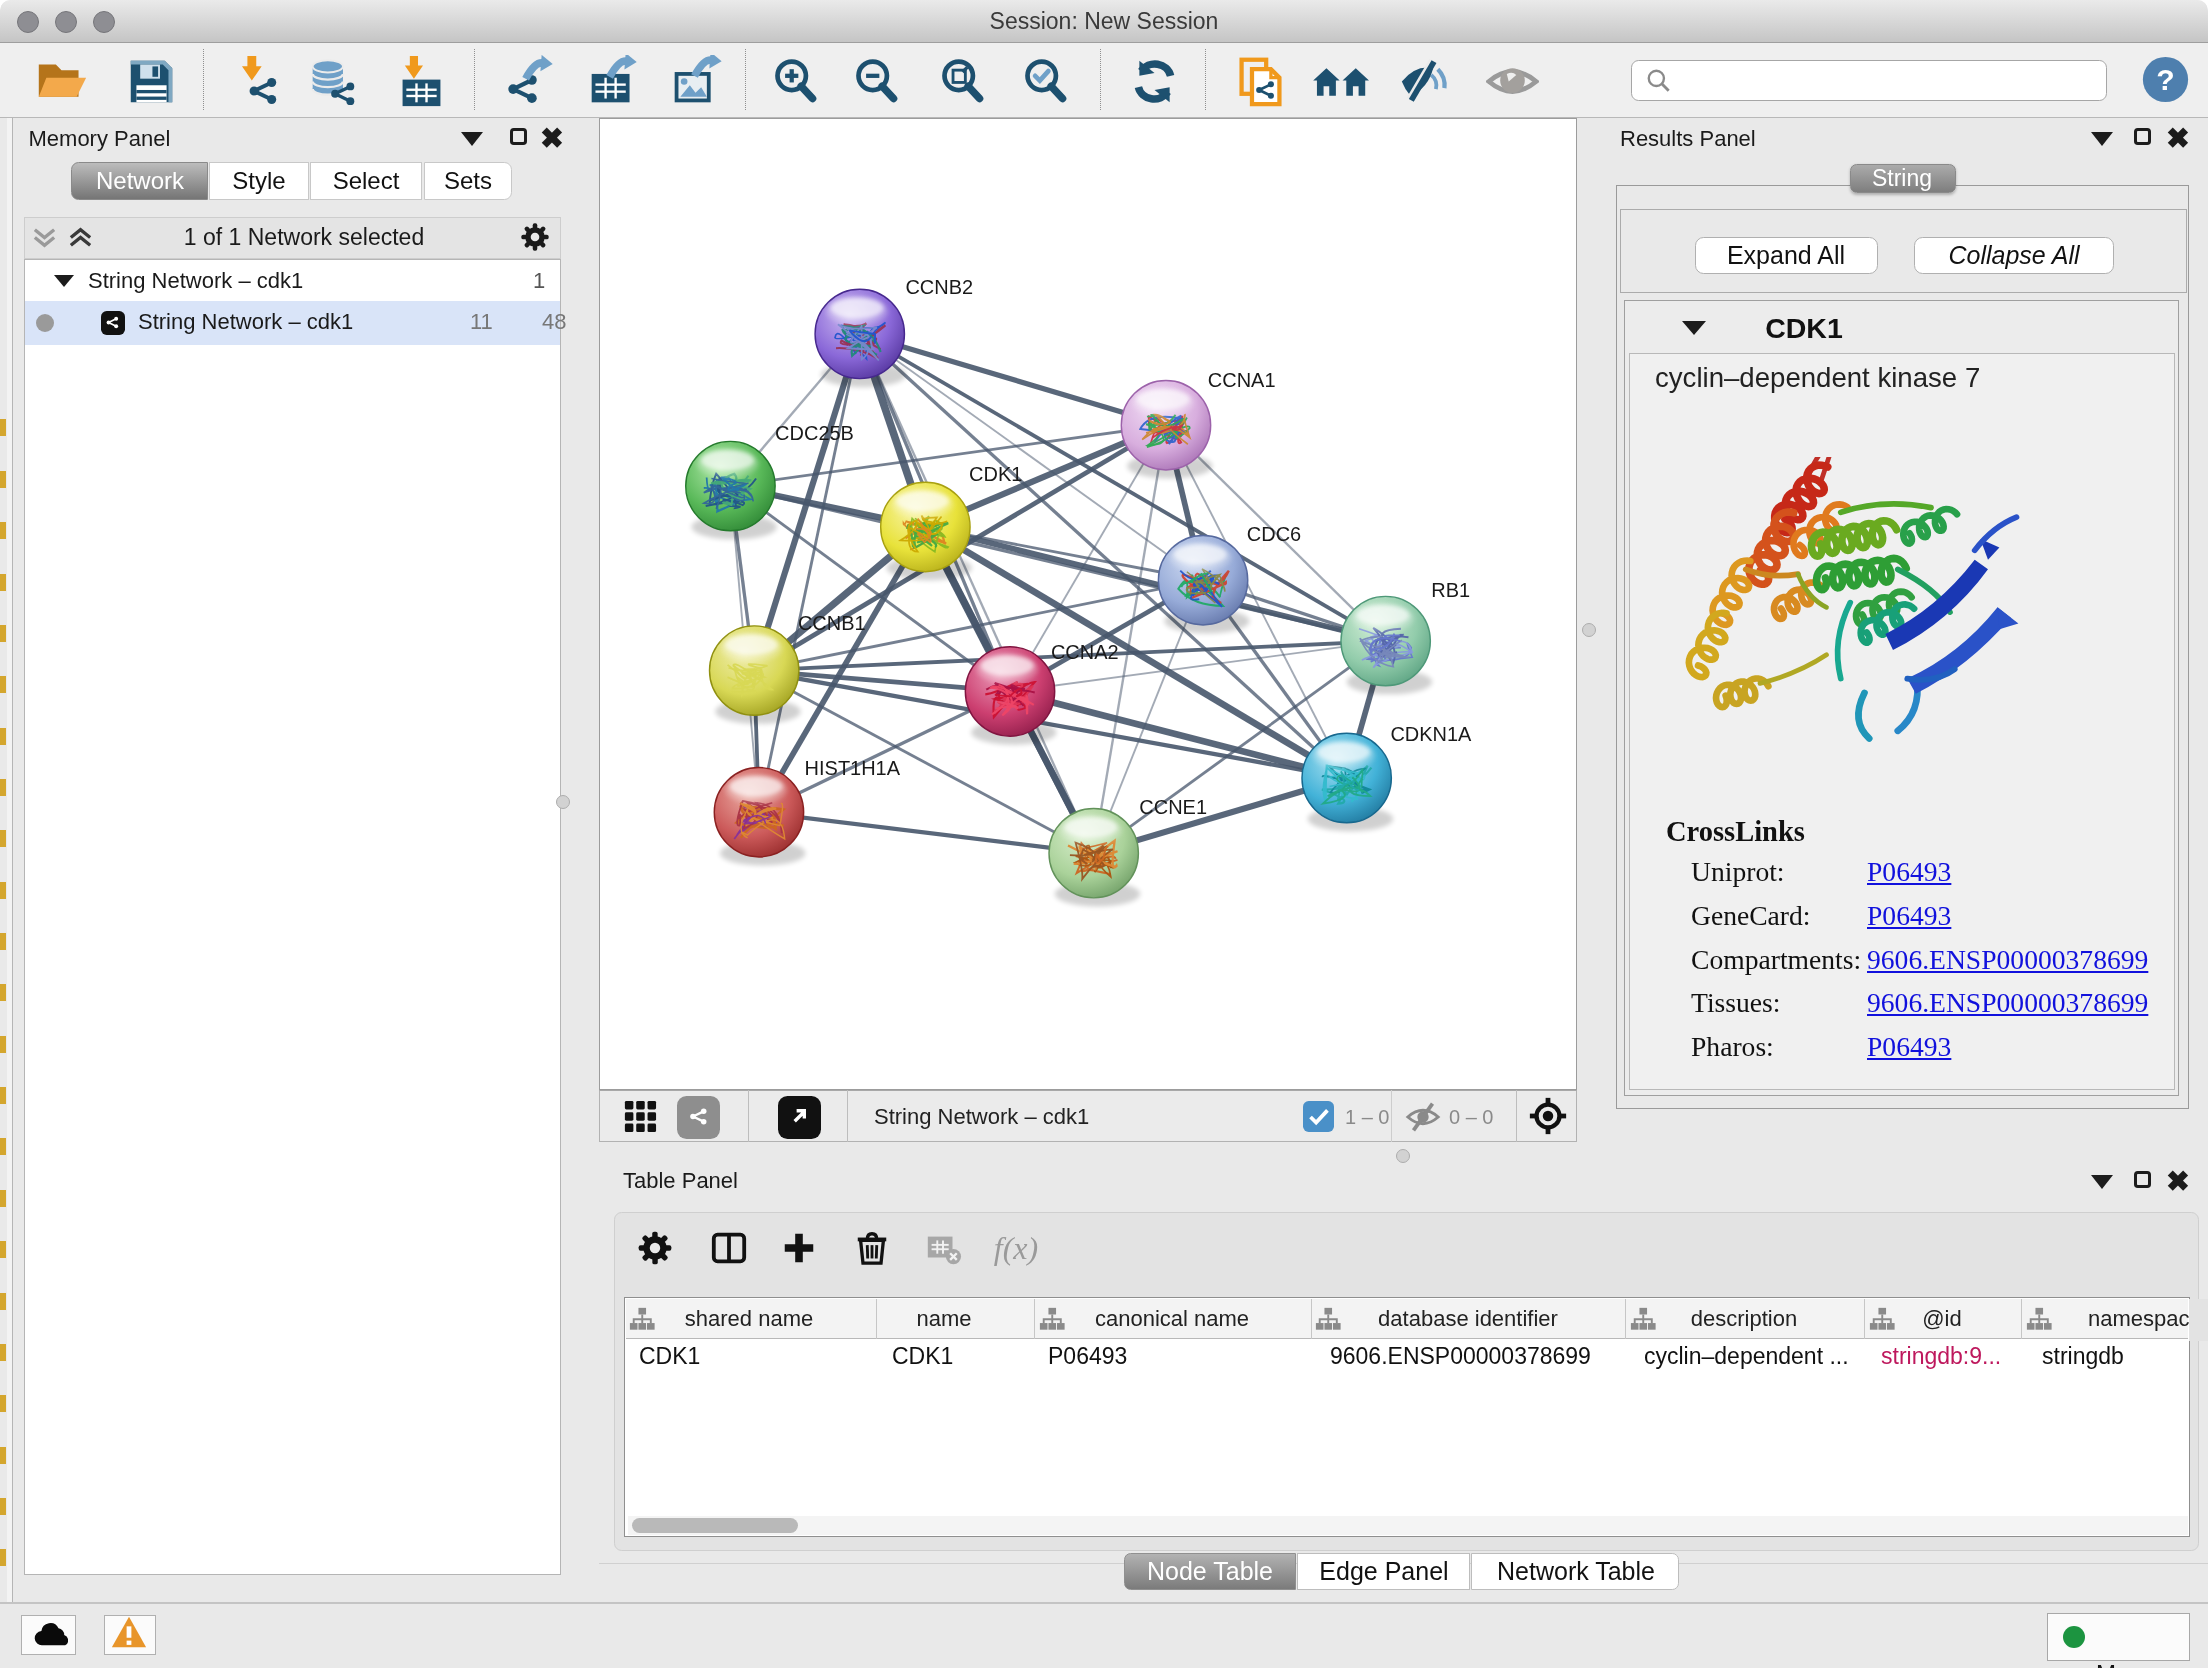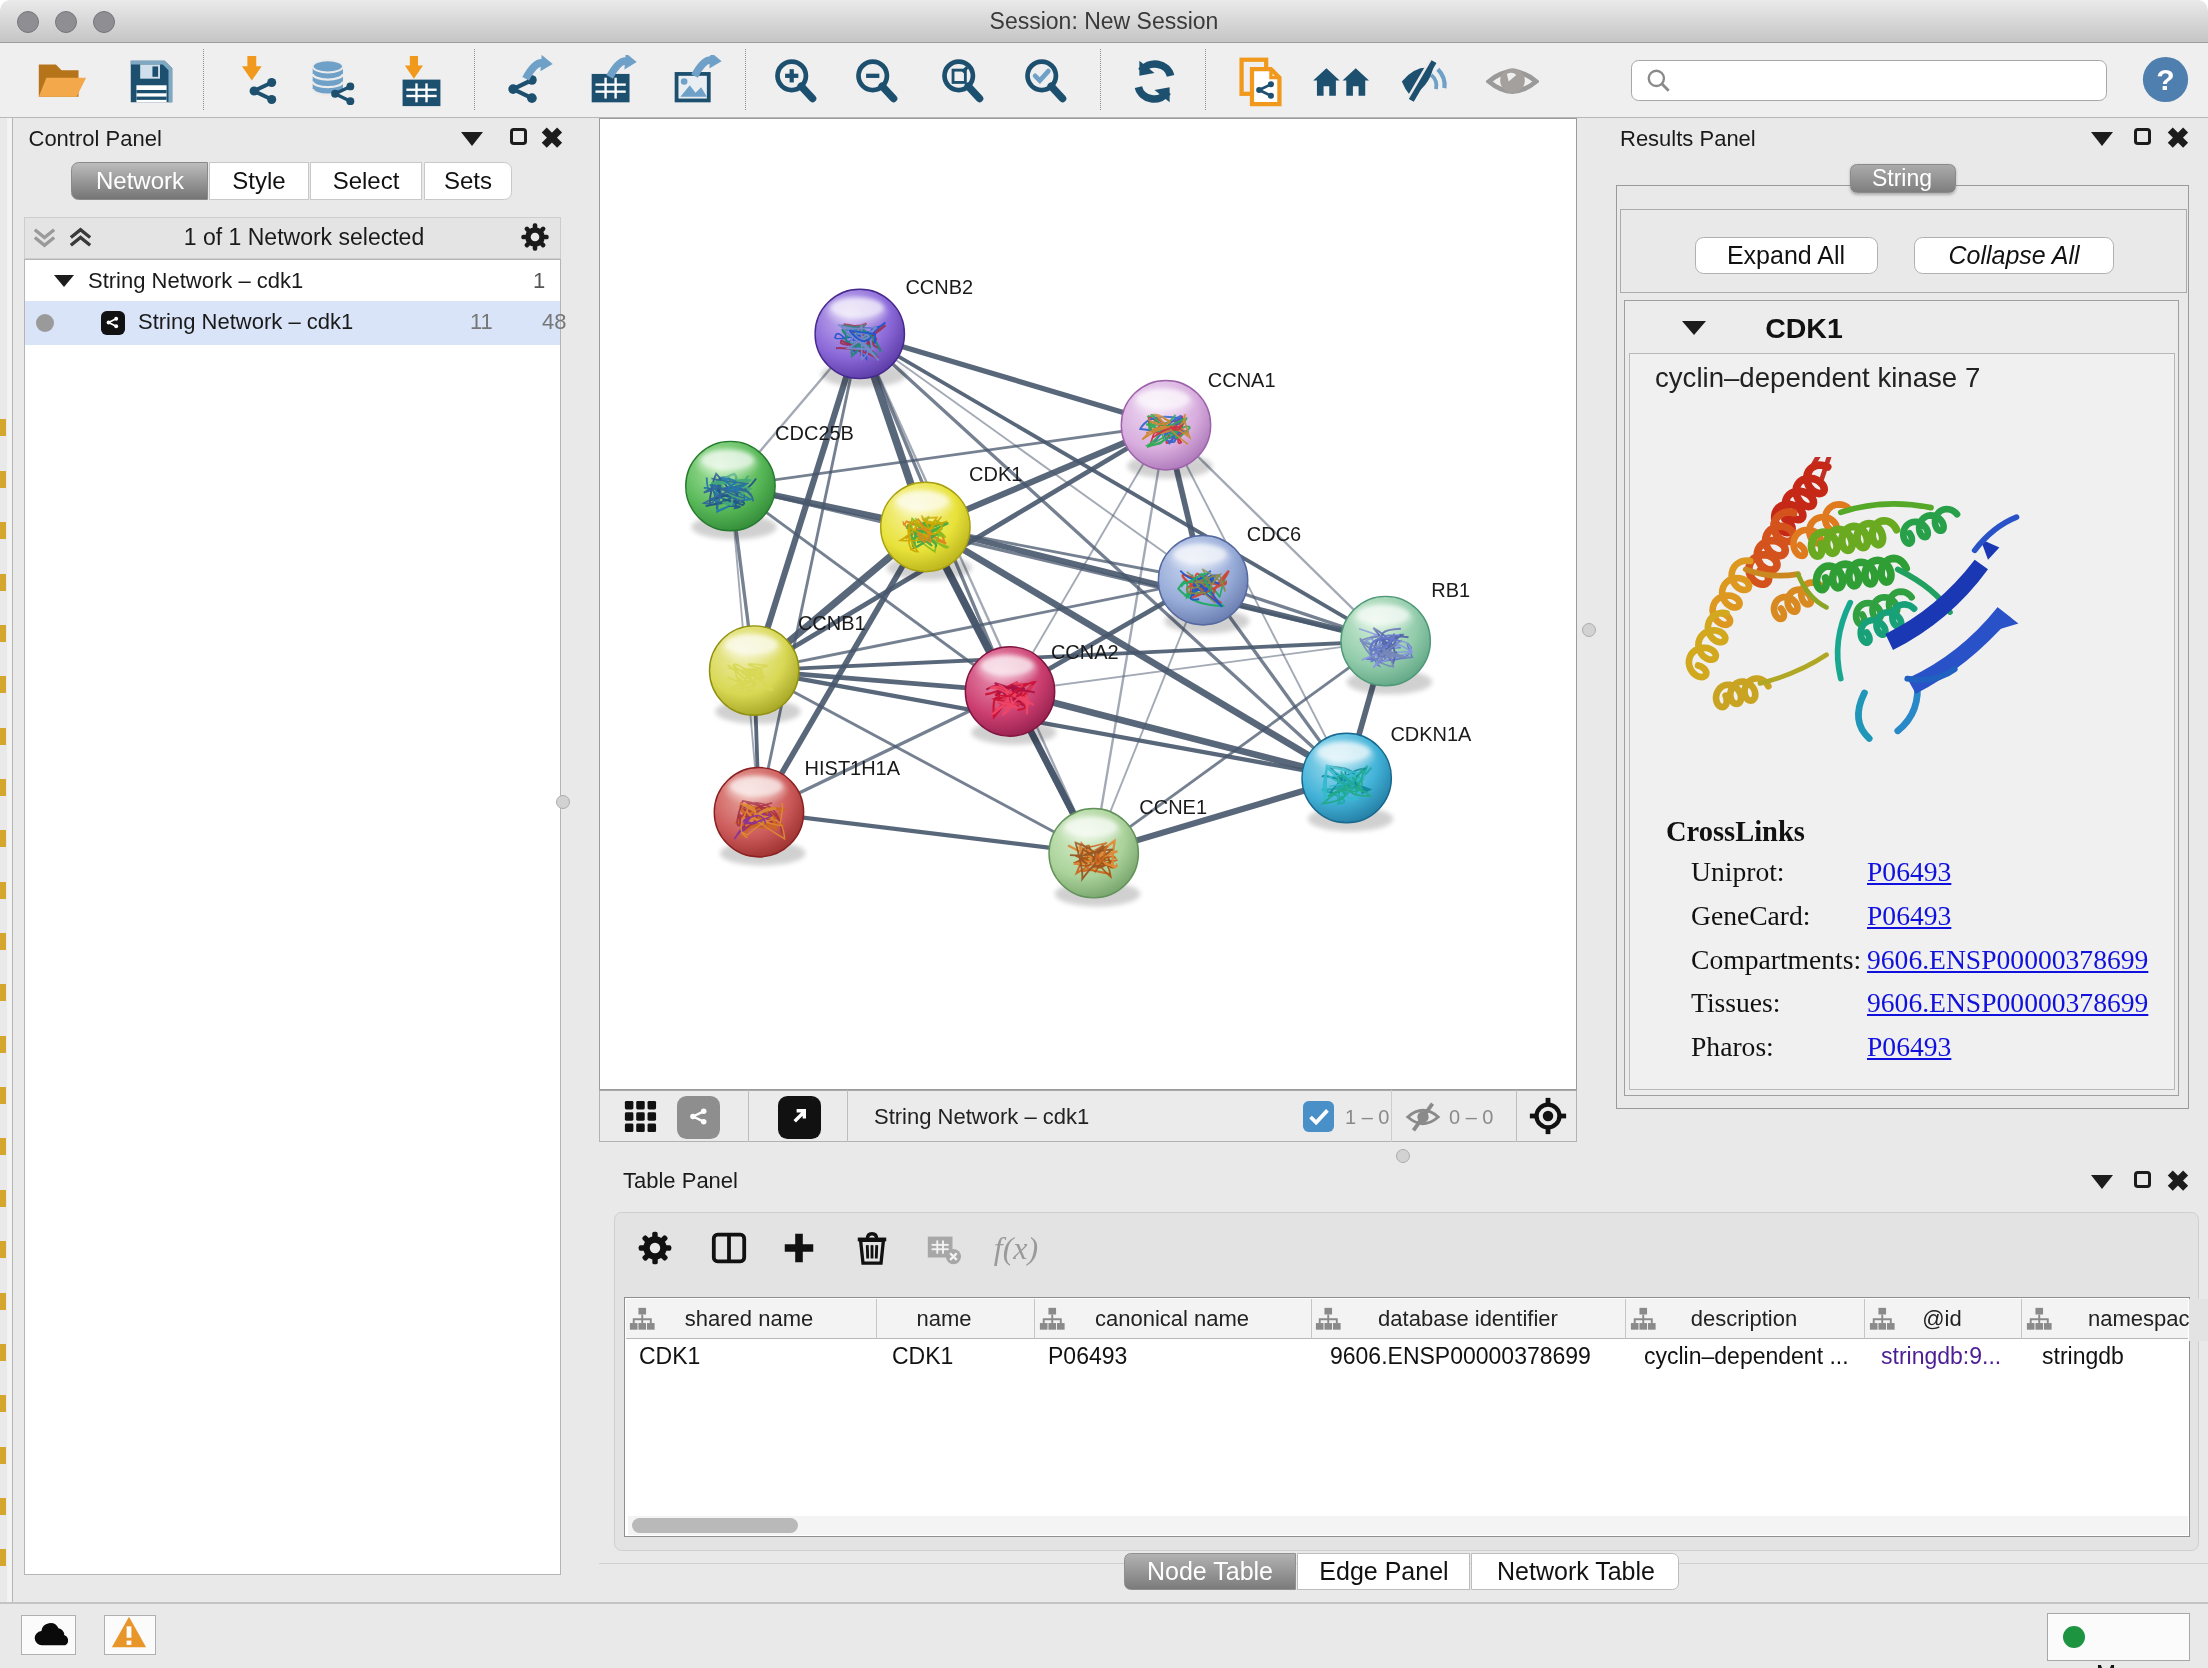--- a/index.html
+++ b/index.html
@@ -187,21 +187,21 @@
     <div style="position:absolute;left:0px;top:1087px;width:5.7px;height:17px;background:#d4a62e"></div>
     <div style="position:absolute;left:0px;top:1138px;width:5.7px;height:17px;background:#d4a62e"></div>
     <div style="position:absolute;left:0px;top:1190px;width:5.7px;height:17px;background:#d4a62e"></div>
     <div style="position:absolute;left:0px;top:1241px;width:5.7px;height:17px;background:#d4a62e"></div>
     <div style="position:absolute;left:0px;top:1293px;width:5.7px;height:17px;background:#d4a62e"></div>
     <div style="position:absolute;left:0px;top:1344px;width:5.7px;height:17px;background:#d4a62e"></div>
     <div style="position:absolute;left:0px;top:1395px;width:5.7px;height:17px;background:#d4a62e"></div>
     <div style="position:absolute;left:0px;top:1447px;width:5.7px;height:17px;background:#d4a62e"></div>
     <div style="position:absolute;left:0px;top:1498px;width:5.7px;height:17px;background:#d4a62e"></div>
     <div style="position:absolute;left:0px;top:1549px;width:5.7px;height:17px;background:#d4a62e"></div>
-    <div style="position:absolute;left:28.5px;top:139px;transform:translateY(-50%);font-size:22px;color:#1a1a1a;font-weight:normal;font-family:'Liberation Sans',sans-serif;white-space:nowrap;">Control Panel</div>
+    <div style="position:absolute;left:28.5px;top:139px;transform:translateY(-50%);font-size:22px;color:#1a1a1a;font-weight:normal;font-family:'Liberation Sans',sans-serif;white-space:nowrap;">Memory Panel</div>
     <div style="position:absolute;left:461px;top:132px;width:0;height:0;border-left:11.4px solid transparent;border-right:11.4px solid transparent;border-top:14.3px solid #1c1c1c"></div>
     <div style="position:absolute;left:510px;top:128px;width:17px;height:17px;border:3.3px solid #1c1c1c;border-radius:3.8px"></div>
     <div style="position:absolute;left:540px;top:127px;width:23px;height:23px;font-size:28.5px;font-weight:bold;color:#1c1c1c;line-height:23px;text-align:center">✖</div>
     <div style="position:absolute;left:71px;top:162px;width:137px;height:38px;background:linear-gradient(#bcbcbc,#757575);border:1px solid #8a8a8a;border-radius:7.6px 0 0 7.6px"></div>
     <div style="position:absolute;left:140px;top:181px;transform:translate(-50%,-50%);font-size:24px;color:#fff;font-weight:normal;white-space:nowrap;">Network</div>
     <div style="position:absolute;left:209px;top:162px;width:100px;height:38px;background:#fff;border:1px solid #c8c8c8;border-radius:0"></div>
     <div style="position:absolute;left:259px;top:181px;transform:translate(-50%,-50%);font-size:24px;color:#111;font-weight:normal;white-space:nowrap;">Style</div>
     <div style="position:absolute;left:310px;top:162px;width:112px;height:38px;background:#fff;border:1px solid #c8c8c8;border-radius:0"></div>
     <div style="position:absolute;left:366px;top:181px;transform:translate(-50%,-50%);font-size:24px;color:#111;font-weight:normal;white-space:nowrap;">Select</div>
     <div style="position:absolute;left:424px;top:162px;width:88px;height:38px;background:#fff;border:1px solid #c8c8c8;border-radius:0 7.6px 7.6px 0"></div>
@@ -786,21 +786,21 @@
         <rect x="20" y="19" width="8" height="7" fill="#8a8a8a"></rect>
         <path d="M15 10 V15 M6 19 V15 H24 V19 M15 15 V19" stroke="#8a8a8a" stroke-width="2" fill="none"></path>
       </svg></div>
     <div style="position:absolute;left:2088px;top:1319px;transform:translateY(-50%);font-size:22px;color:#222;font-weight:normal;font-family:'Liberation Sans',sans-serif;white-space:nowrap;">namespace</div>
     <div style="position:absolute;left:2189px;top:1299px;width:19px;height:42px;background:#e3e3e3"></div>
     <div style="position:absolute;left:639px;top:1356px;transform:translateY(-50%);font-size:23px;color:#111;font-weight:normal;font-family:'Liberation Sans',sans-serif;white-space:nowrap;">CDK1</div>
     <div style="position:absolute;left:892px;top:1356px;transform:translateY(-50%);font-size:23px;color:#111;font-weight:normal;font-family:'Liberation Sans',sans-serif;white-space:nowrap;">CDK1</div>
     <div style="position:absolute;left:1048px;top:1356px;transform:translateY(-50%);font-size:23px;color:#111;font-weight:normal;font-family:'Liberation Sans',sans-serif;white-space:nowrap;">P06493</div>
     <div style="position:absolute;left:1330px;top:1356px;transform:translateY(-50%);font-size:23px;color:#111;font-weight:normal;font-family:'Liberation Sans',sans-serif;white-space:nowrap;">9606.ENSP00000378699</div>
     <div style="position:absolute;left:1644px;top:1356px;transform:translateY(-50%);font-size:23px;color:#111;font-weight:normal;font-family:'Liberation Sans',sans-serif;white-space:nowrap;">cyclin–dependent ...</div>
-    <div style="position:absolute;left:1881px;top:1356px;transform:translateY(-50%);font-size:23px;color:#4c1d95;font-weight:normal;font-family:'Liberation Sans',sans-serif;white-space:nowrap;">stringdb:9...</div>
+    <div style="position:absolute;left:1881px;top:1356px;transform:translateY(-50%);font-size:23px;color:#be185d;font-weight:normal;font-family:'Liberation Sans',sans-serif;white-space:nowrap;">stringdb:9...</div>
     <div style="position:absolute;left:2042px;top:1356px;transform:translateY(-50%);font-size:23px;color:#111;font-weight:normal;font-family:'Liberation Sans',sans-serif;white-space:nowrap;">stringdb</div>
     <div style="position:absolute;left:628px;top:1516px;width:1560px;height:19px;background:#f4f4f4"></div>
     <div style="position:absolute;left:632px;top:1518px;width:166px;height:15px;background:#b9b9b9;border-radius:7.6px"></div>
     <div style="position:absolute;left:599px;top:1563px;width:1609px;height:1px;background:#d0d0d0"></div>
     <div style="position:absolute;left:1124px;top:1553px;width:172px;height:37px;background:linear-gradient(#b2b2b2,#7b7b7b);border:1px solid #909090;border-radius:6.7px 0 0 6.7px"></div>
     <div style="position:absolute;left:1210px;top:1571px;transform:translate(-50%,-50%);font-size:25px;color:#fff;font-weight:normal;white-space:nowrap;">Node Table</div>
     <div style="position:absolute;left:1297px;top:1553px;width:173px;height:37px;background:#fff;border:1px solid #bdbdbd"></div>
     <div style="position:absolute;left:1384px;top:1571px;transform:translate(-50%,-50%);font-size:25px;color:#111;font-weight:normal;white-space:nowrap;">Edge Panel</div>
     <div style="position:absolute;left:1471px;top:1553px;width:208px;height:37px;background:#fff;border:1px solid #bdbdbd;border-radius:0 6.7px 6.7px 0"></div>
     <div style="position:absolute;left:1576px;top:1571px;transform:translate(-50%,-50%);font-size:25px;color:#111;font-weight:normal;white-space:nowrap;">Network Table</div>

